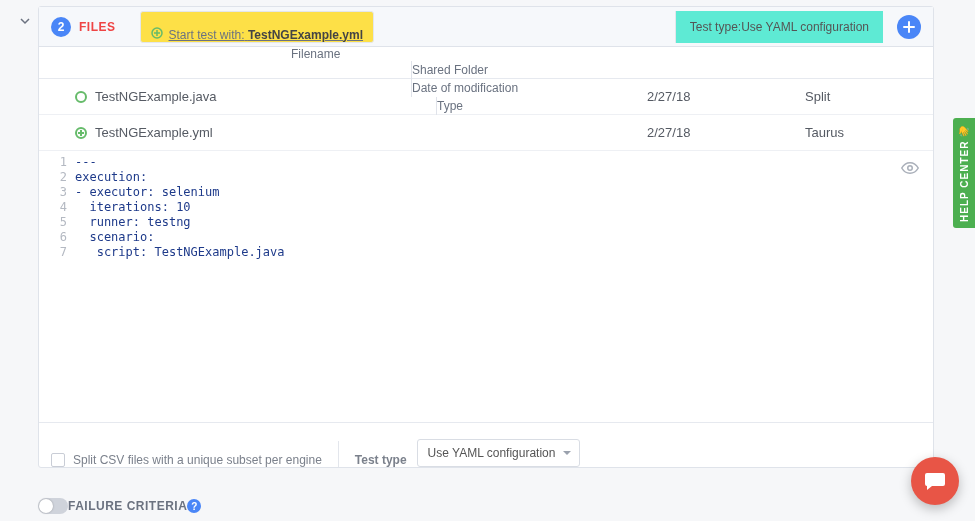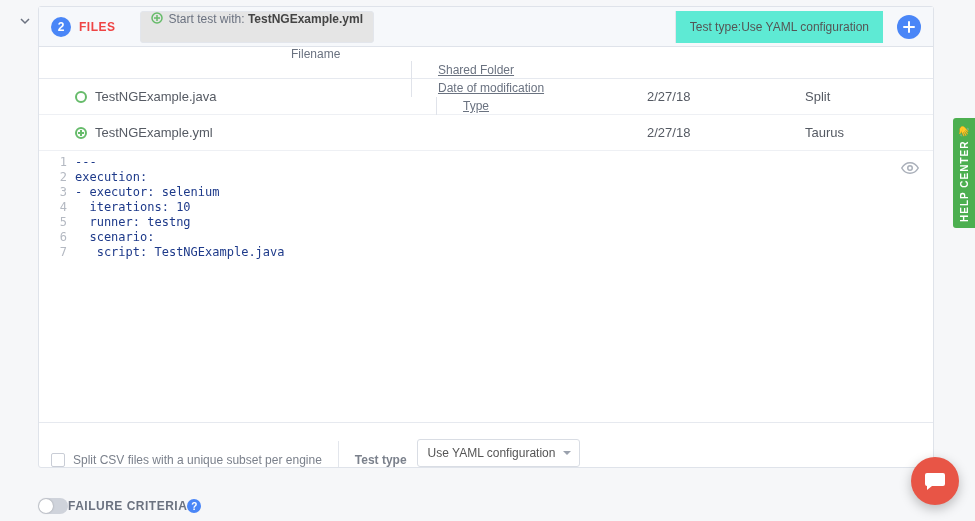--- a/index.html
+++ b/index.html
@@ -53,28 +53,29 @@
   }
   .panel-title {
     font-size: 12px;
     font-weight: 700;
     color: #ef4444;
     letter-spacing: 0.5px;
   }
   .start-with-box {
     margin-left: 24px;
     display: flex;
-    align-items: flex-start;
+    align-items: flex-end;
     height: 32px;
     border: 1px solid #e3e6ec;
     border-radius: 3px;
     padding: 0 10px;
-    background:#e5e5e5;
+    background:#fde047;
     font-size: 12px;
     color: #6b7280;
+    text-decoration: underline;
   }
   .plus-mini {
     margin-right:6px;
   }
   .start-with-box b { color: #444; font-weight: 700; }
   .test-type-head {
     margin-left: auto;
     border-left: 1px solid #e3e6ec;
     height: 32px;
     display: flex;
@@ -109,21 +110,21 @@
     border-bottom: 1px solid #e6e9ef;
     padding: 0 12px;
     font-size: 12px;
     color: #6a7280;
     flex-direction: column;
   }
   .col-filename { width: 430px; padding-left: 20px;}
   .col-shared   { width: 150px; border-left:1px solid #e6e9ef33;}
   .col-date     { width: 150px; }
   .col-type     { width: 100px; }
-  .thead .col-shared, .thead .col-date, .thead .col-type { border-left:1px solid #e0e3ea; padding-left:26px; height:18px; line-height:18px;text-decoration:underline;}
+  .thead .col-shared, .thead .col-date, .thead .col-type { border-left:1px solid #e0e3ea; padding-left:0; height:18px; line-height:18px;}
 
   .trow {
     display: flex;
     align-items: center;
     height: 36px;
     border-bottom: 1px solid #eef0f4;
     padding: 0 12px;
     font-size: 13px;
     color: #555a63;
     gap: 8px;

